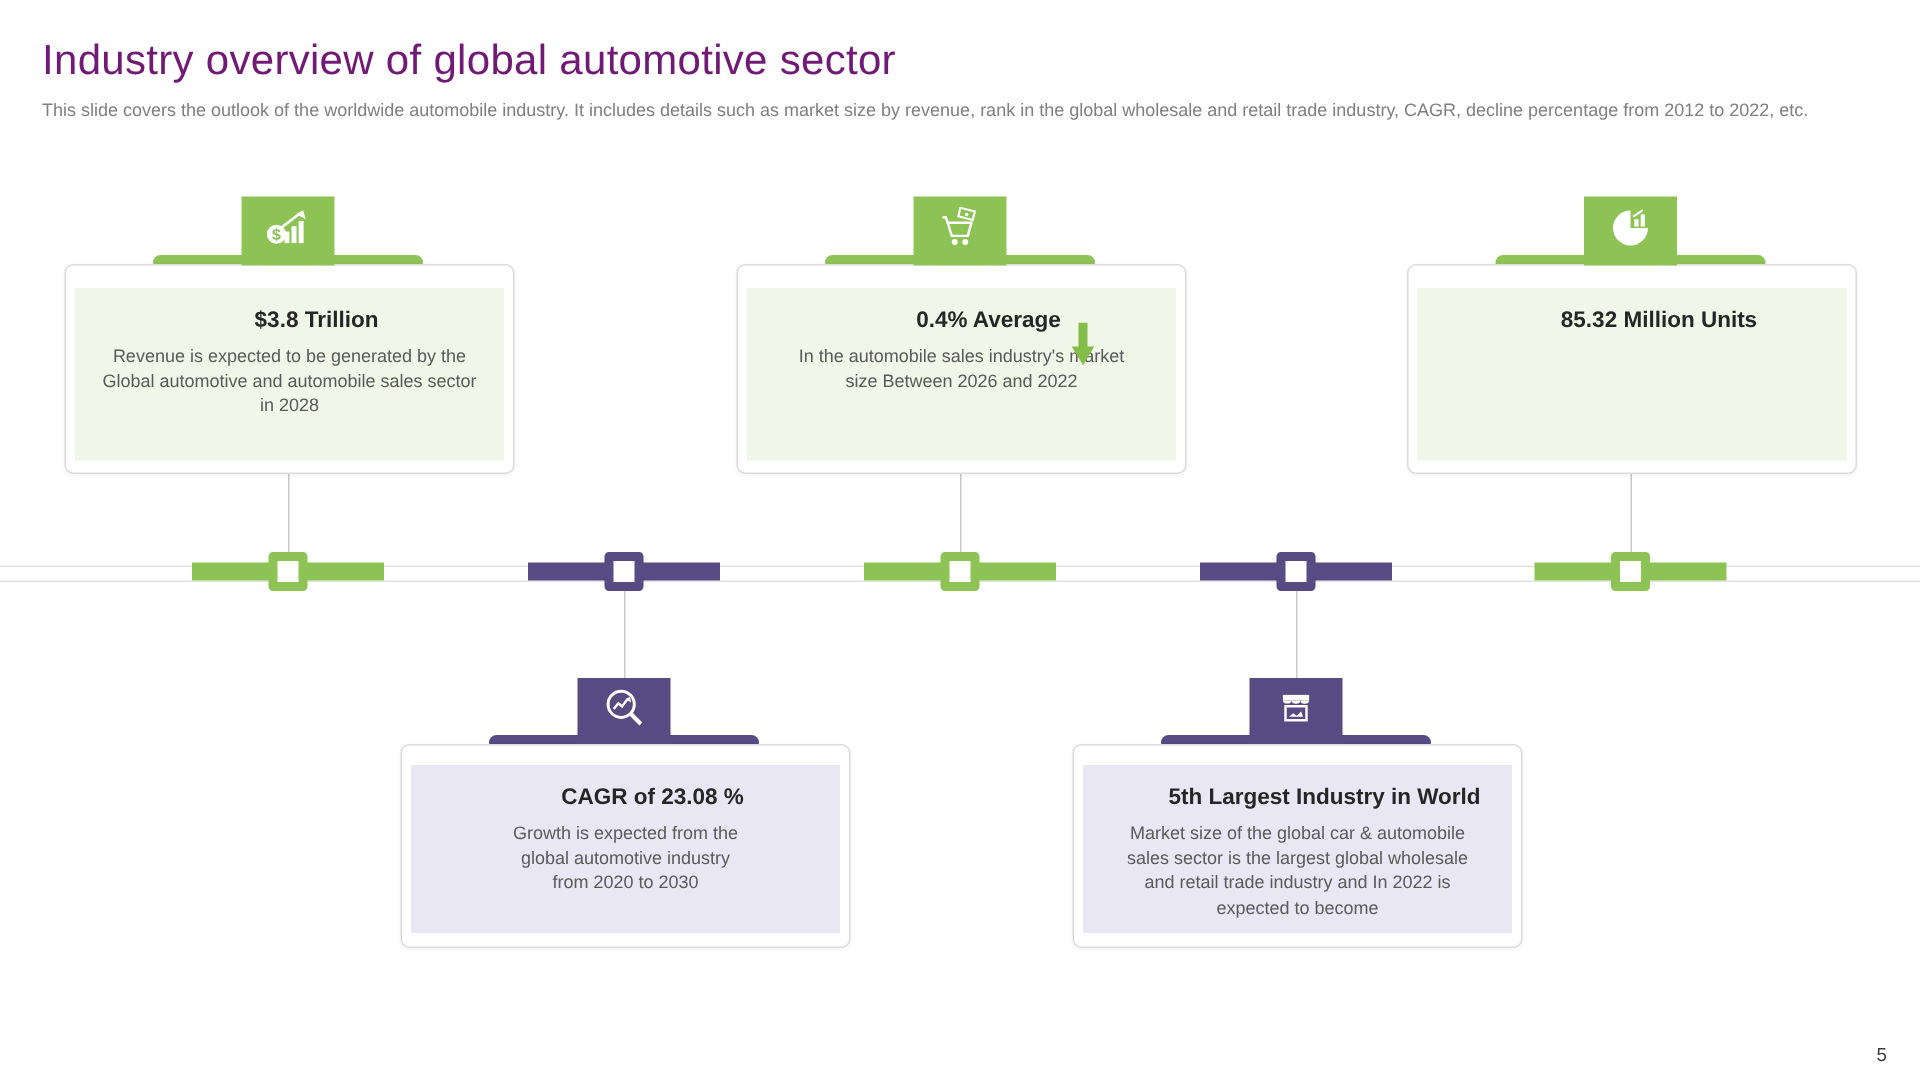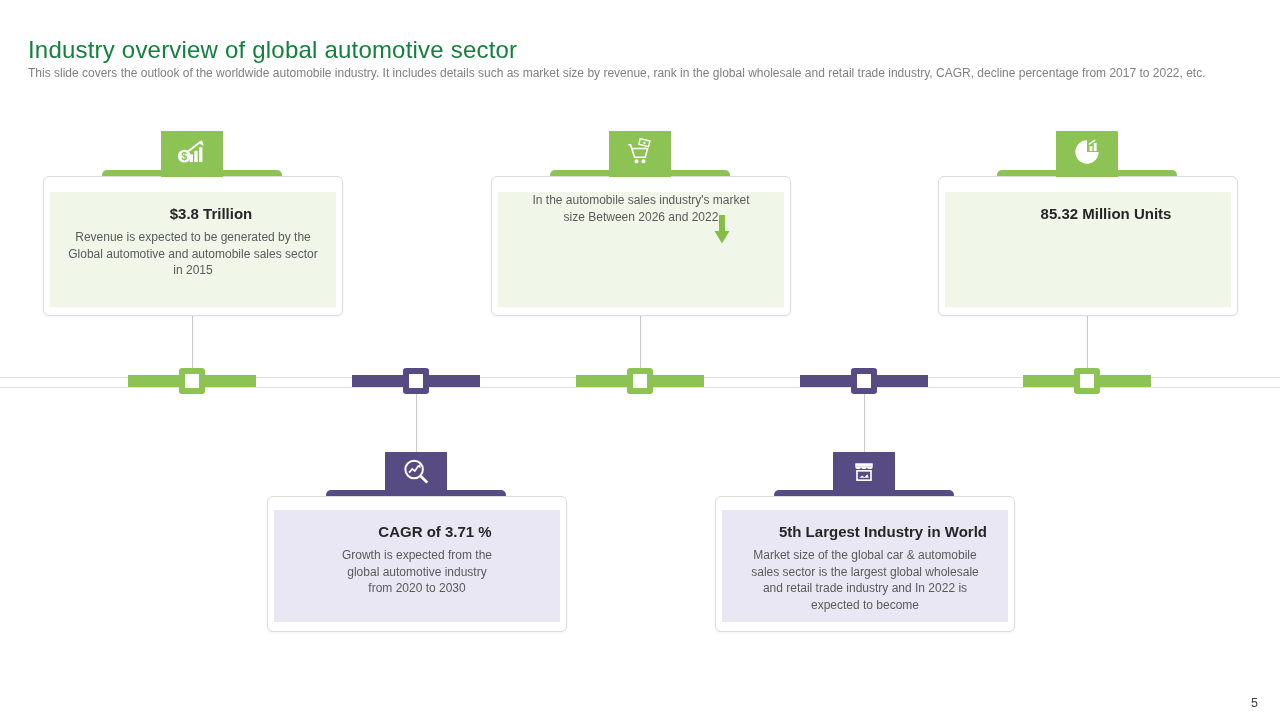--- a/index.html
+++ b/index.html
@@ -1,20 +1,20 @@
 <!DOCTYPE html>
 <html><head>
 <meta charset="utf-8">
 <style>
   html,body{margin:0;padding:0;}
   body{font-family:"Liberation Sans",sans-serif;background:#fff;}
   #slide{position:relative;width:1280px;height:720px;background:#ffffff;overflow:hidden;}
 
-  .slide-title{position:absolute;left:28px;top:36px;font-size:24px;font-weight:400;
-    color:#15803d;letter-spacing:0.2px;}
+  .slide-title{position:absolute;left:28px;top:24px;font-size:28px;font-weight:400;
+    color:#701a75;letter-spacing:0.2px;}
   .slide-subtitle{position:absolute;left:28px;top:66px;width:1200px;font-size:12px;
     color:#7f7f7f;}
 
   
   .track{position:absolute;left:0;width:1280px;height:1px;background:#e1e1e1;z-index:1;}
   .tbar{position:absolute;top:375px;height:12px;width:128px;z-index:2;}
   .tbar.green{background:#8DC355;}
   .tbar.purple{background:#564B82;}
   .marker{position:absolute;top:368px;width:26px;height:26px;background:#fff;
     border-radius:3px;box-sizing:border-box;z-index:3;}
@@ -46,21 +46,21 @@
   .footer-note{position:absolute;left:0;top:700px;width:1280px;text-align:center;
     font-size:11.5px;color:#919191;}
   .page-number{position:absolute;right:22px;top:696px;font-size:12.5px;color:#3d3d3d;}
 </style>
 </head>
 <body>
 
 <div id="slide">
 
   <div class="slide-title">Industry overview of global automotive sector</div>
-  <div class="slide-subtitle">This slide covers the outlook of the worldwide automobile industry. It includes details such as market size by revenue, rank in the global wholesale and retail trade industry, CAGR,  decline percentage from 2017 to 2022, etc.</div>
+  <div class="slide-subtitle">This slide covers the outlook of the worldwide automobile industry. It includes details such as market size by revenue, rank in the global wholesale and retail trade industry, CAGR,  decline percentage from 2012 to 2022, etc.</div>
 
   <div class="track" style="top:377px"></div>
   <div class="track" style="top:387px"></div>
 
   <div class="connector" style="left:192px;top:314px;height:55px"></div>
   <div class="connector" style="left:640px;top:314px;height:55px"></div>
   <div class="connector" style="left:1087px;top:314px;height:55px"></div>
   <div class="connector" style="left:416px;top:393px;height:59px"></div>
   <div class="connector" style="left:864px;top:393px;height:59px"></div>
 
@@ -136,44 +136,45 @@
         <path d="M14.5 7.5 a2.5 2 0 0 0 5 0 Z" fill="#fff"></path>
         <rect x="6" y="11" width="12" height="8" fill="none" stroke="#fff" stroke-width="1.4"></rect>
         <path d="M8 17 l2.4-2 l2 1.4 l2.6-2.4 l1 3 Z" fill="#fff"></path>
       </svg>
     </span>
   </div>
 
   <div class="card card-top" style="left:43px">
     <div class="panel panel-green">
       <div class="card-title">$3.8 Trillion</div>
-      <div class="card-body" style="padding:0 16px">Revenue is expected to be generated by the Global automotive and automobile sales sector in 2015</div>
+      <div class="card-body" style="padding:0 16px">Revenue is expected to be generated by the Global automotive and automobile sales sector in 2028</div>
     </div>
   </div>
 
   <div class="card card-top" style="left:491px">
     <div class="panel panel-green">
+      <div class="card-title">0.4% Average</div>
       <div class="card-body" style="padding:0 34px">In the automobile sales industry's market size Between 2026 and 2022</div>
       <span class="down-arrow">
         <svg width="16" height="29" viewBox="0 0 16 29">
           <polygon points="5,0 11,0 11,16 15.5,16 8,28.5 0.5,16 5,16" fill="#84BE48"></polygon>
         </svg>
       </span>
     </div>
   </div>
 
   <div class="card card-top" style="left:938px">
     <div class="panel panel-green">
       <div class="card-title">85.32 Million Units</div>
     </div>
   </div>
 
   <div class="card card-bottom" style="left:267px">
     <div class="panel panel-purple">
-      <div class="card-title">CAGR of 3.71 %</div>
+      <div class="card-title">CAGR of 23.08 %</div>
       <div class="card-body" style="padding:0 60px">Growth is expected from the global automotive industry from 2020 to 2030</div>
     </div>
   </div>
 
   <div class="card card-bottom" style="left:715px">
     <div class="panel panel-purple">
       <div class="card-title">5th Largest Industry in World</div>
       <div class="card-body" style="padding:0 28px">Market size of the global car &amp; automobile sales sector is the largest global wholesale and retail trade industry and In 2022 is expected to become</div>
     </div>
   </div>

